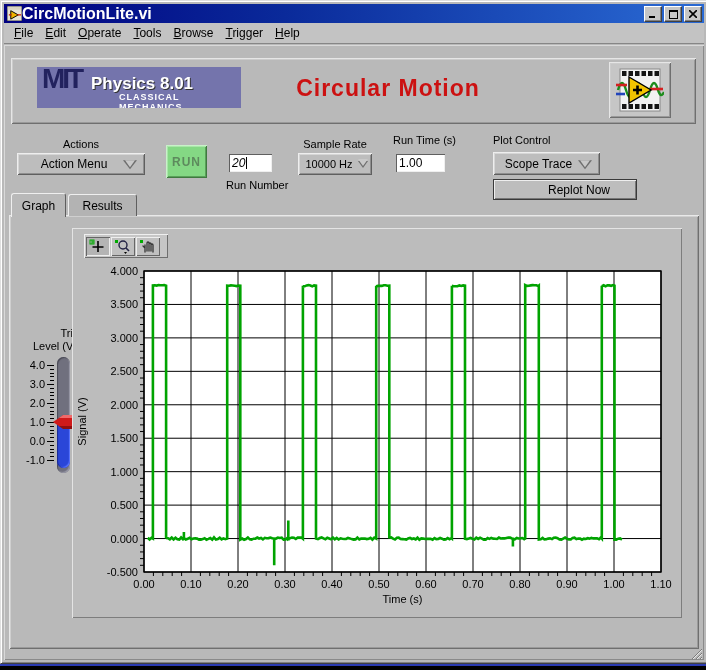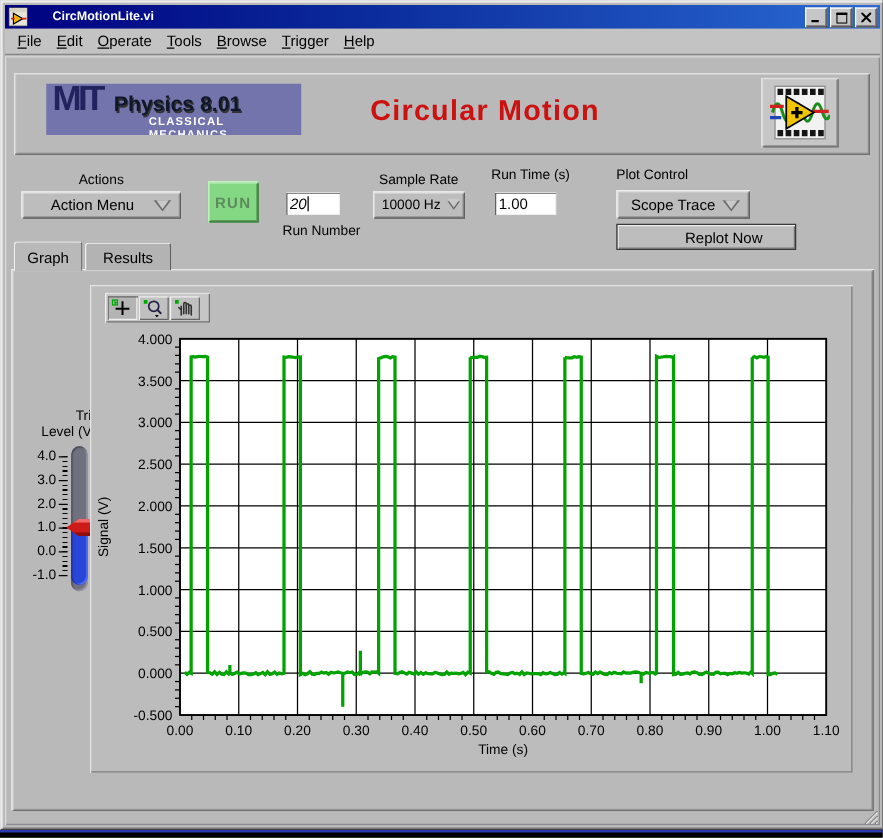--- a/index.html
+++ b/index.html
@@ -2,37 +2,37 @@
 <html><head>
 <meta charset="utf-8">
 <style>
   html,body{margin:0;padding:0;background:#000;}
   body{width:706px;height:670px;position:relative;font-family:"Liberation Sans",sans-serif;-webkit-font-smoothing:none;}
   .window{position:absolute;left:0;top:0;width:706px;height:662px;background:#b9b9b9;
     border-top:1px solid #dfdfdf;border-left:1px solid #dfdfdf;border-right:1px solid #404040;border-bottom:1px solid #404040;
     box-shadow:inset 1px 1px 0 #fff, inset -1px -1px 0 #808080;}
   .titlebar{position:absolute;left:3px;top:3px;width:700px;height:19px;
     background:linear-gradient(90deg,#000080 0%,#0a2a9a 40%,#2a6ad4 100%);display:flex;align-items:center;}
-  .title-text{color:#fff;font-weight:bold;font-size:10px;margin-left:20px;letter-spacing:0px;}
+  .title-text{color:#fff;font-weight:bold;font-size:16px;margin-left:0;letter-spacing:0px;}
   .app-icon{width:15px;height:15px;margin-left:3px;flex:0 0 auto;}
   .winbtns{position:absolute;right:2px;top:2px;display:flex;gap:2px;}
   .winbtn{width:16px;height:14px;background:#c6c6c6;border-top:1px solid #fff;border-left:1px solid #fff;
     border-right:1px solid #404040;border-bottom:1px solid #404040;box-shadow:inset -1px -1px 0 #808080;
     display:flex;align-items:center;justify-content:center;font-size:10px;font-weight:bold;color:#000;line-height:1;}
   .menubar{position:absolute;left:3px;top:22px;width:700px;height:21px;background:#c3c3c3;
     border-bottom:1px solid #868686;display:flex;align-items:center;padding-left:4px;box-sizing:border-box;}
   .menu-item{display:inline-block;padding:2px 6px;font-size:12px;color:#000;}
   .menu-item::first-letter{text-decoration:underline;}
   .panel{position:absolute;left:3px;top:44px;width:700px;height:615px;background:#b9b9b9;
     box-shadow:inset 1px 1px 0 #d9d9d9, inset -1px -1px 0 #8a8a8a;}
   .raised{box-shadow:inset 1px 1px 0 #e6e6e6, inset -1px -1px 0 #6f6f6f, inset 2px 2px 0 #cccccc, inset -2px -2px 0 #999999;}
   .header-box{position:absolute;left:7px;top:13px;width:685px;height:66px;}
   .mit-logo{position:absolute;left:33px;top:22px;width:204px;height:41px;background:#7474ac;overflow:hidden;}
   .mit-acronym{position:absolute;left:5px;top:-4px;font-size:28px;font-weight:bold;color:#22225e;letter-spacing:-3px;}
-  .mit-line1{position:absolute;left:54px;top:7px;font-size:17px;font-weight:bold;color:#0f172a;text-shadow:1px 1px 0 #333;}
+  .mit-line1{position:absolute;left:54px;top:7px;font-size:17px;font-weight:bold;color:#ffffff;text-shadow:1px 1px 0 #333;}
   .mit-line2{position:absolute;left:82px;top:25px;font-size:9px;font-weight:bold;color:#fff;letter-spacing:1px;}
   .main-title{position:absolute;left:254px;top:30px;width:260px;text-align:center;font-size:23px;font-weight:bold;color:#cc1111;letter-spacing:1px;}
   .lv-logo-frame{position:absolute;left:605px;top:17px;width:62px;height:56px;background:#c6c6c6;display:flex;align-items:center;justify-content:center;}
   .ctl-label{position:absolute;font-size:11px;color:#000;white-space:nowrap;}
   .ring{position:absolute;background:#bdbdbd;display:flex;align-items:center;justify-content:center;font-size:12px;color:#000;
     box-shadow:inset 1px 1px 0 #eee, inset -1px -1px 0 #5f5f5f, inset 2px 2px 0 #d6d6d6, inset -2px -2px 0 #8f8f8f;}
   .ring .tri{position:absolute;right:8px;top:50%;transform:translateY(-42%);width:0;height:0;
     border-left:7px solid transparent;border-right:7px solid transparent;border-top:9px solid #6e6e6e;}
   .ring .tri::after{content:"";position:absolute;left:-5px;top:-9px;width:0;height:0;
     border-left:5px solid transparent;border-right:5px solid transparent;border-top:7px solid #c9c9c9;}

